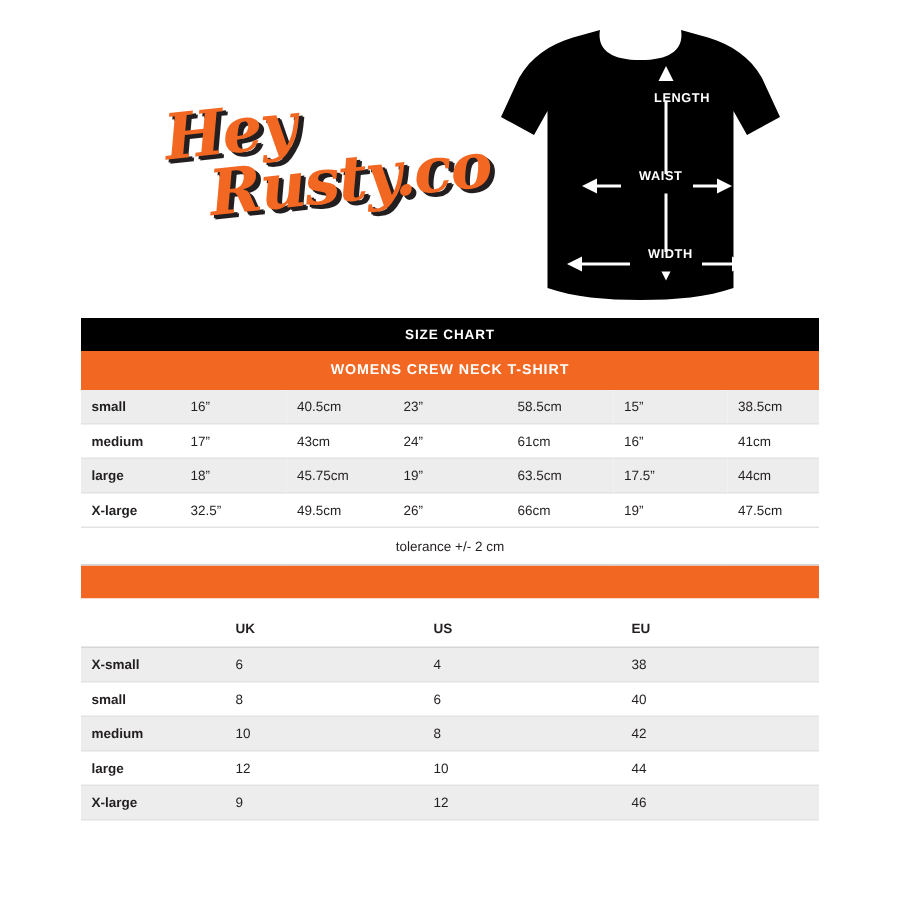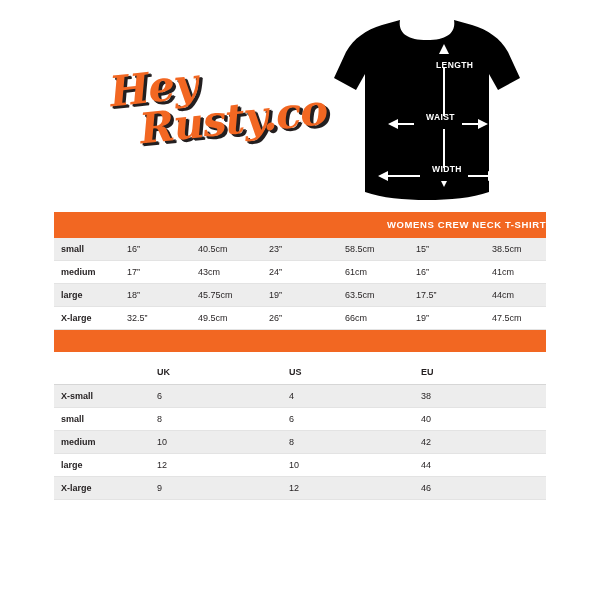--- a/index.html
+++ b/index.html
@@ -106,21 +106,21 @@
     font-size: 9px;
     font-weight: bold;
     letter-spacing: 0.6px;
     height: 22px;
     line-height: 22px;
     text-transform: uppercase;
   }
   .bar-orange {
     background: #f26722;
     color: #ffffff;
-    text-align: right;
+    text-align: center;
     font-size: 9.5px;
     font-weight: bold;
     letter-spacing: 0.6px;
     height: 26px;
     line-height: 26px;
     text-transform: uppercase;
   }
   .bar-orange-empty {
     background: #f26722;
     height: 22px;
@@ -225,20 +225,23 @@
       <col style="width:66px">
       <col style="width:71px">
       <col style="width:71px">
       <col style="width:76px">
       <col style="width:71px">
       <col style="width:76px">
       <col style="width:61px">
     </colgroup>
     <tbody>
       <tr>
+        <td colspan="7" class="bar-black">SIZE CHART</td>
+      </tr>
+      <tr>
         <td colspan="7" class="bar-orange">WOMENS CREW NECK T-SHIRT</td>
       </tr>
 
       <tr class="data-row alt">
         <td class="rowlabel">small</td>
         <td>16”</td>
         <td>40.5cm</td>
         <td>23”</td>
         <td>58.5cm</td>
         <td>15”</td>
@@ -265,20 +268,23 @@
       <tr class="data-row plain">
         <td class="rowlabel">X-large</td>
         <td>32.5”</td>
         <td>49.5cm</td>
         <td>26”</td>
         <td>66cm</td>
         <td>19”</td>
         <td>47.5cm</td>
       </tr>
 
+      <tr>
+        <td colspan="7" class="tolerance">tolerance +/- 2 cm</td>
+      </tr>
       <tr>
         <td colspan="7" class="bar-orange-empty"></td>
       </tr>
       <tr>
         <td colspan="7" class="spacer-white"></td>
       </tr>
     </tbody>
   </table>
 
   <table class="tbl">

